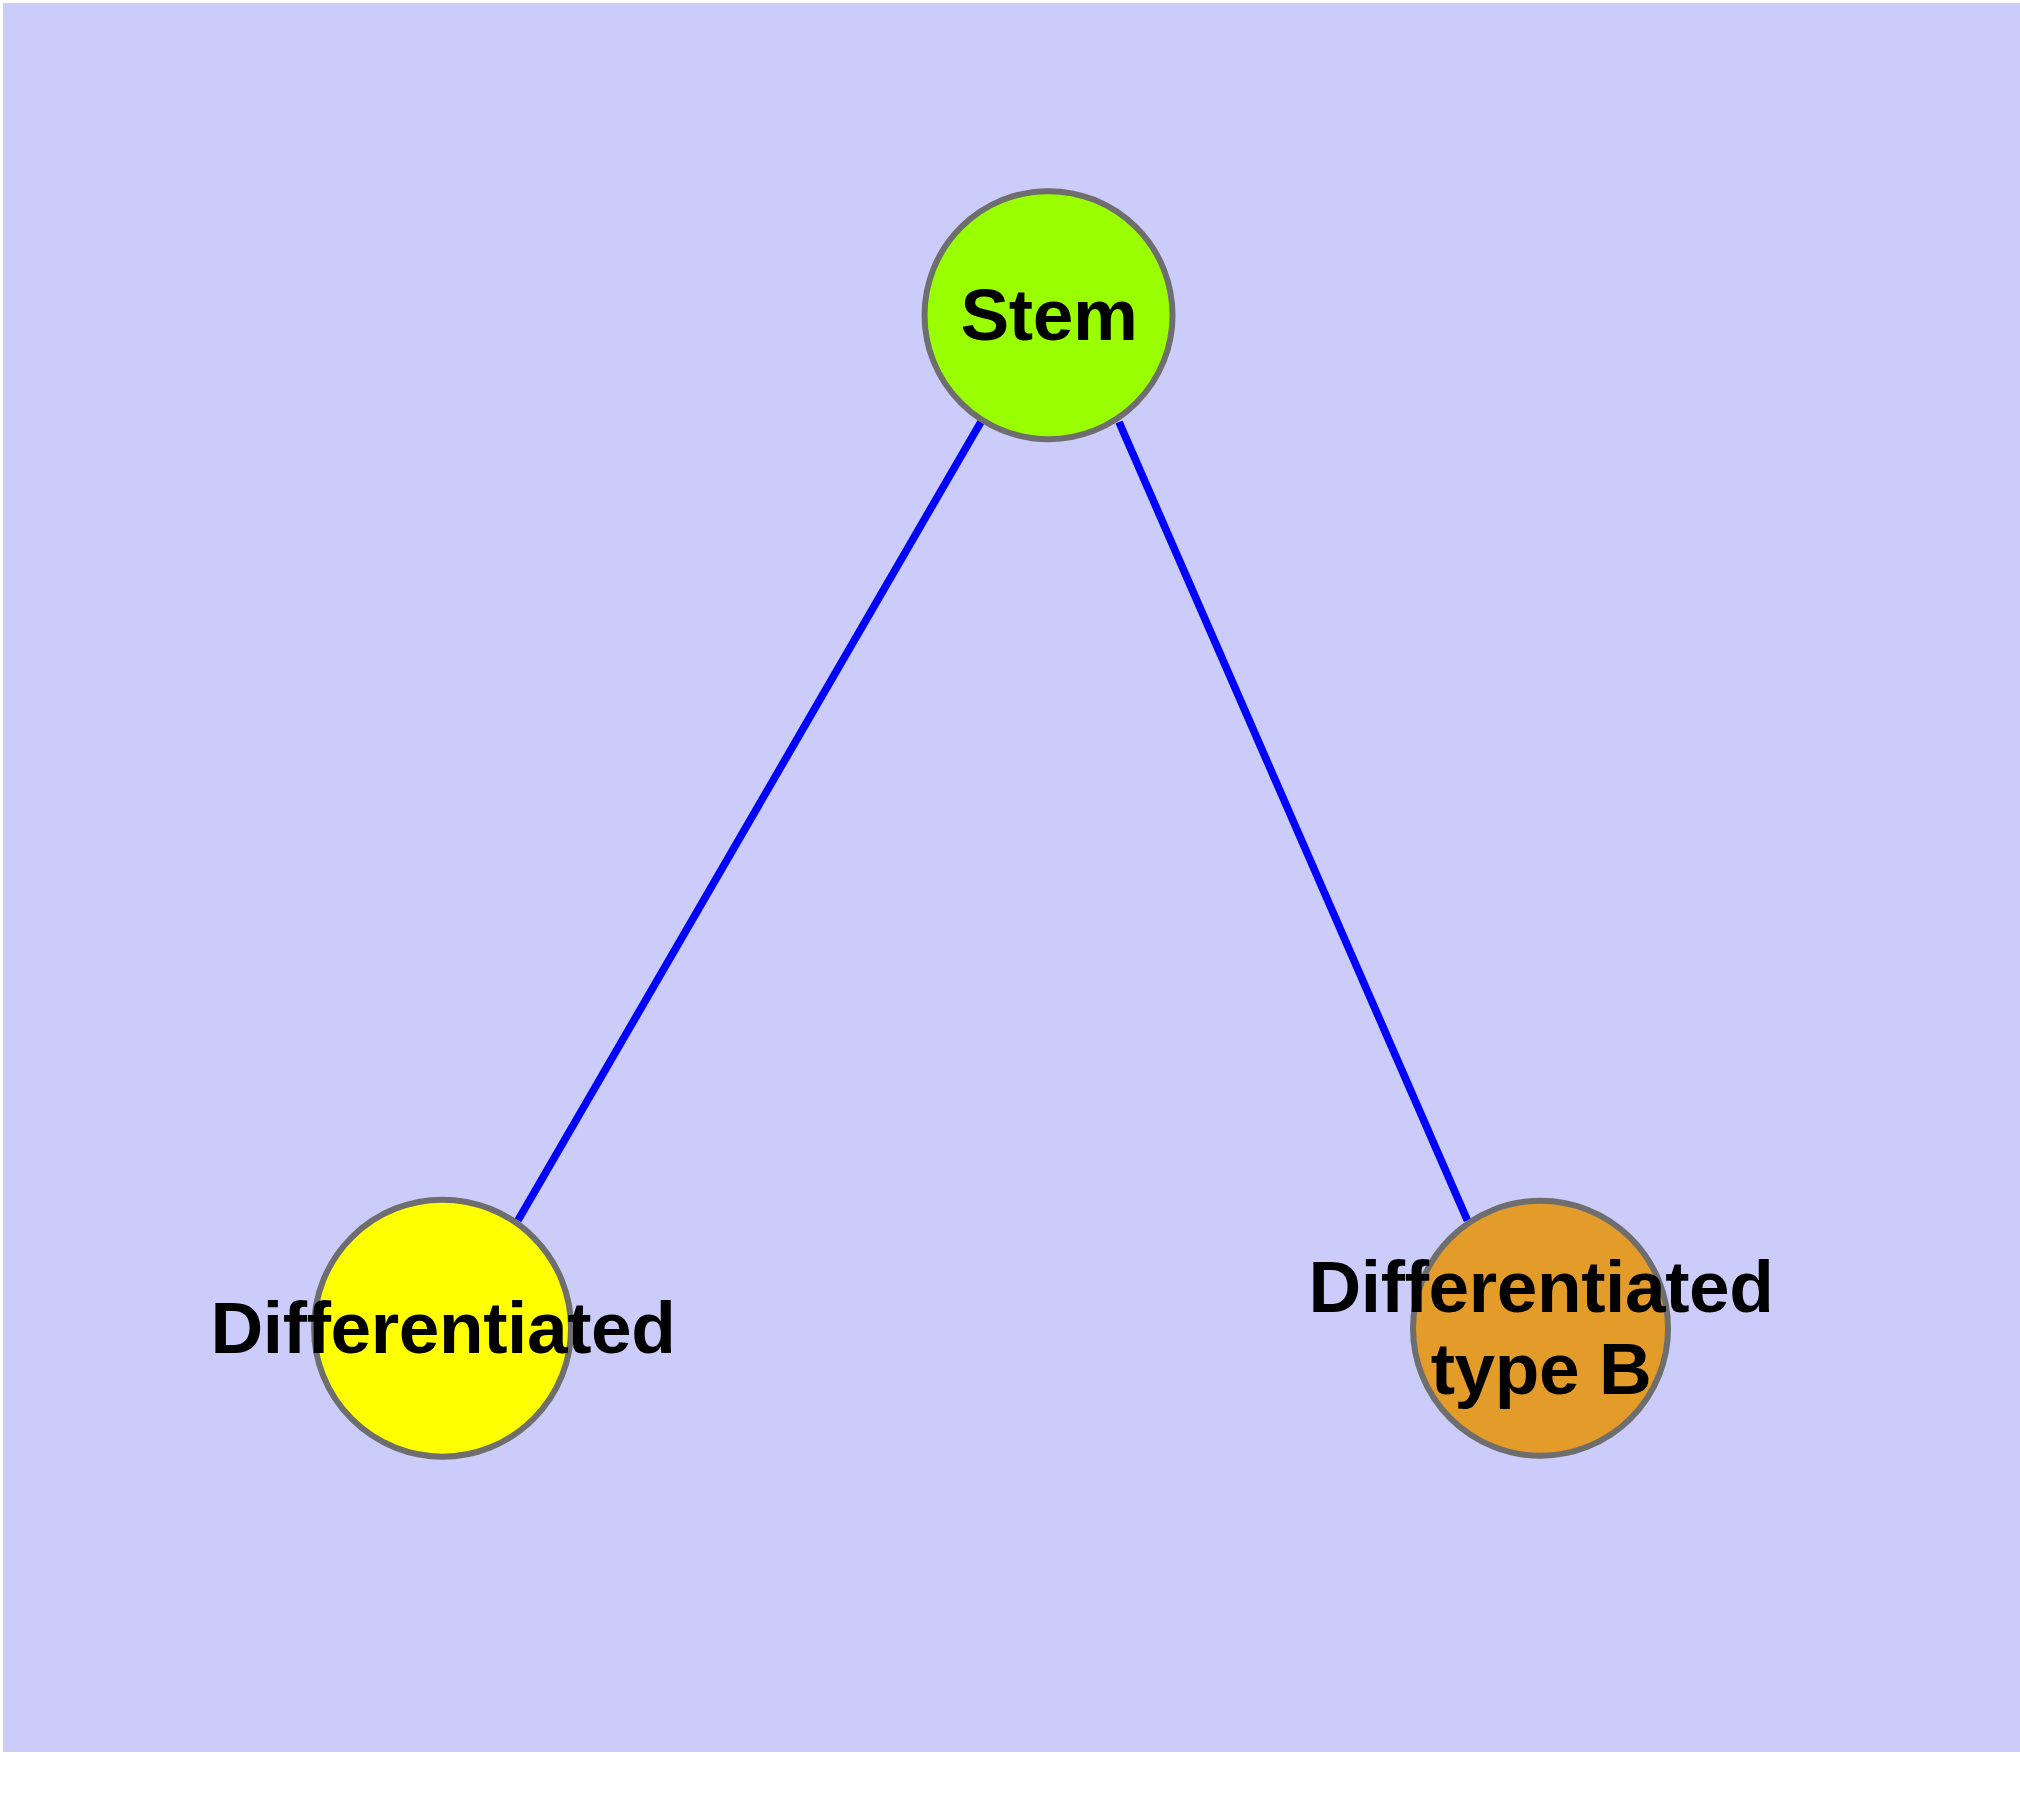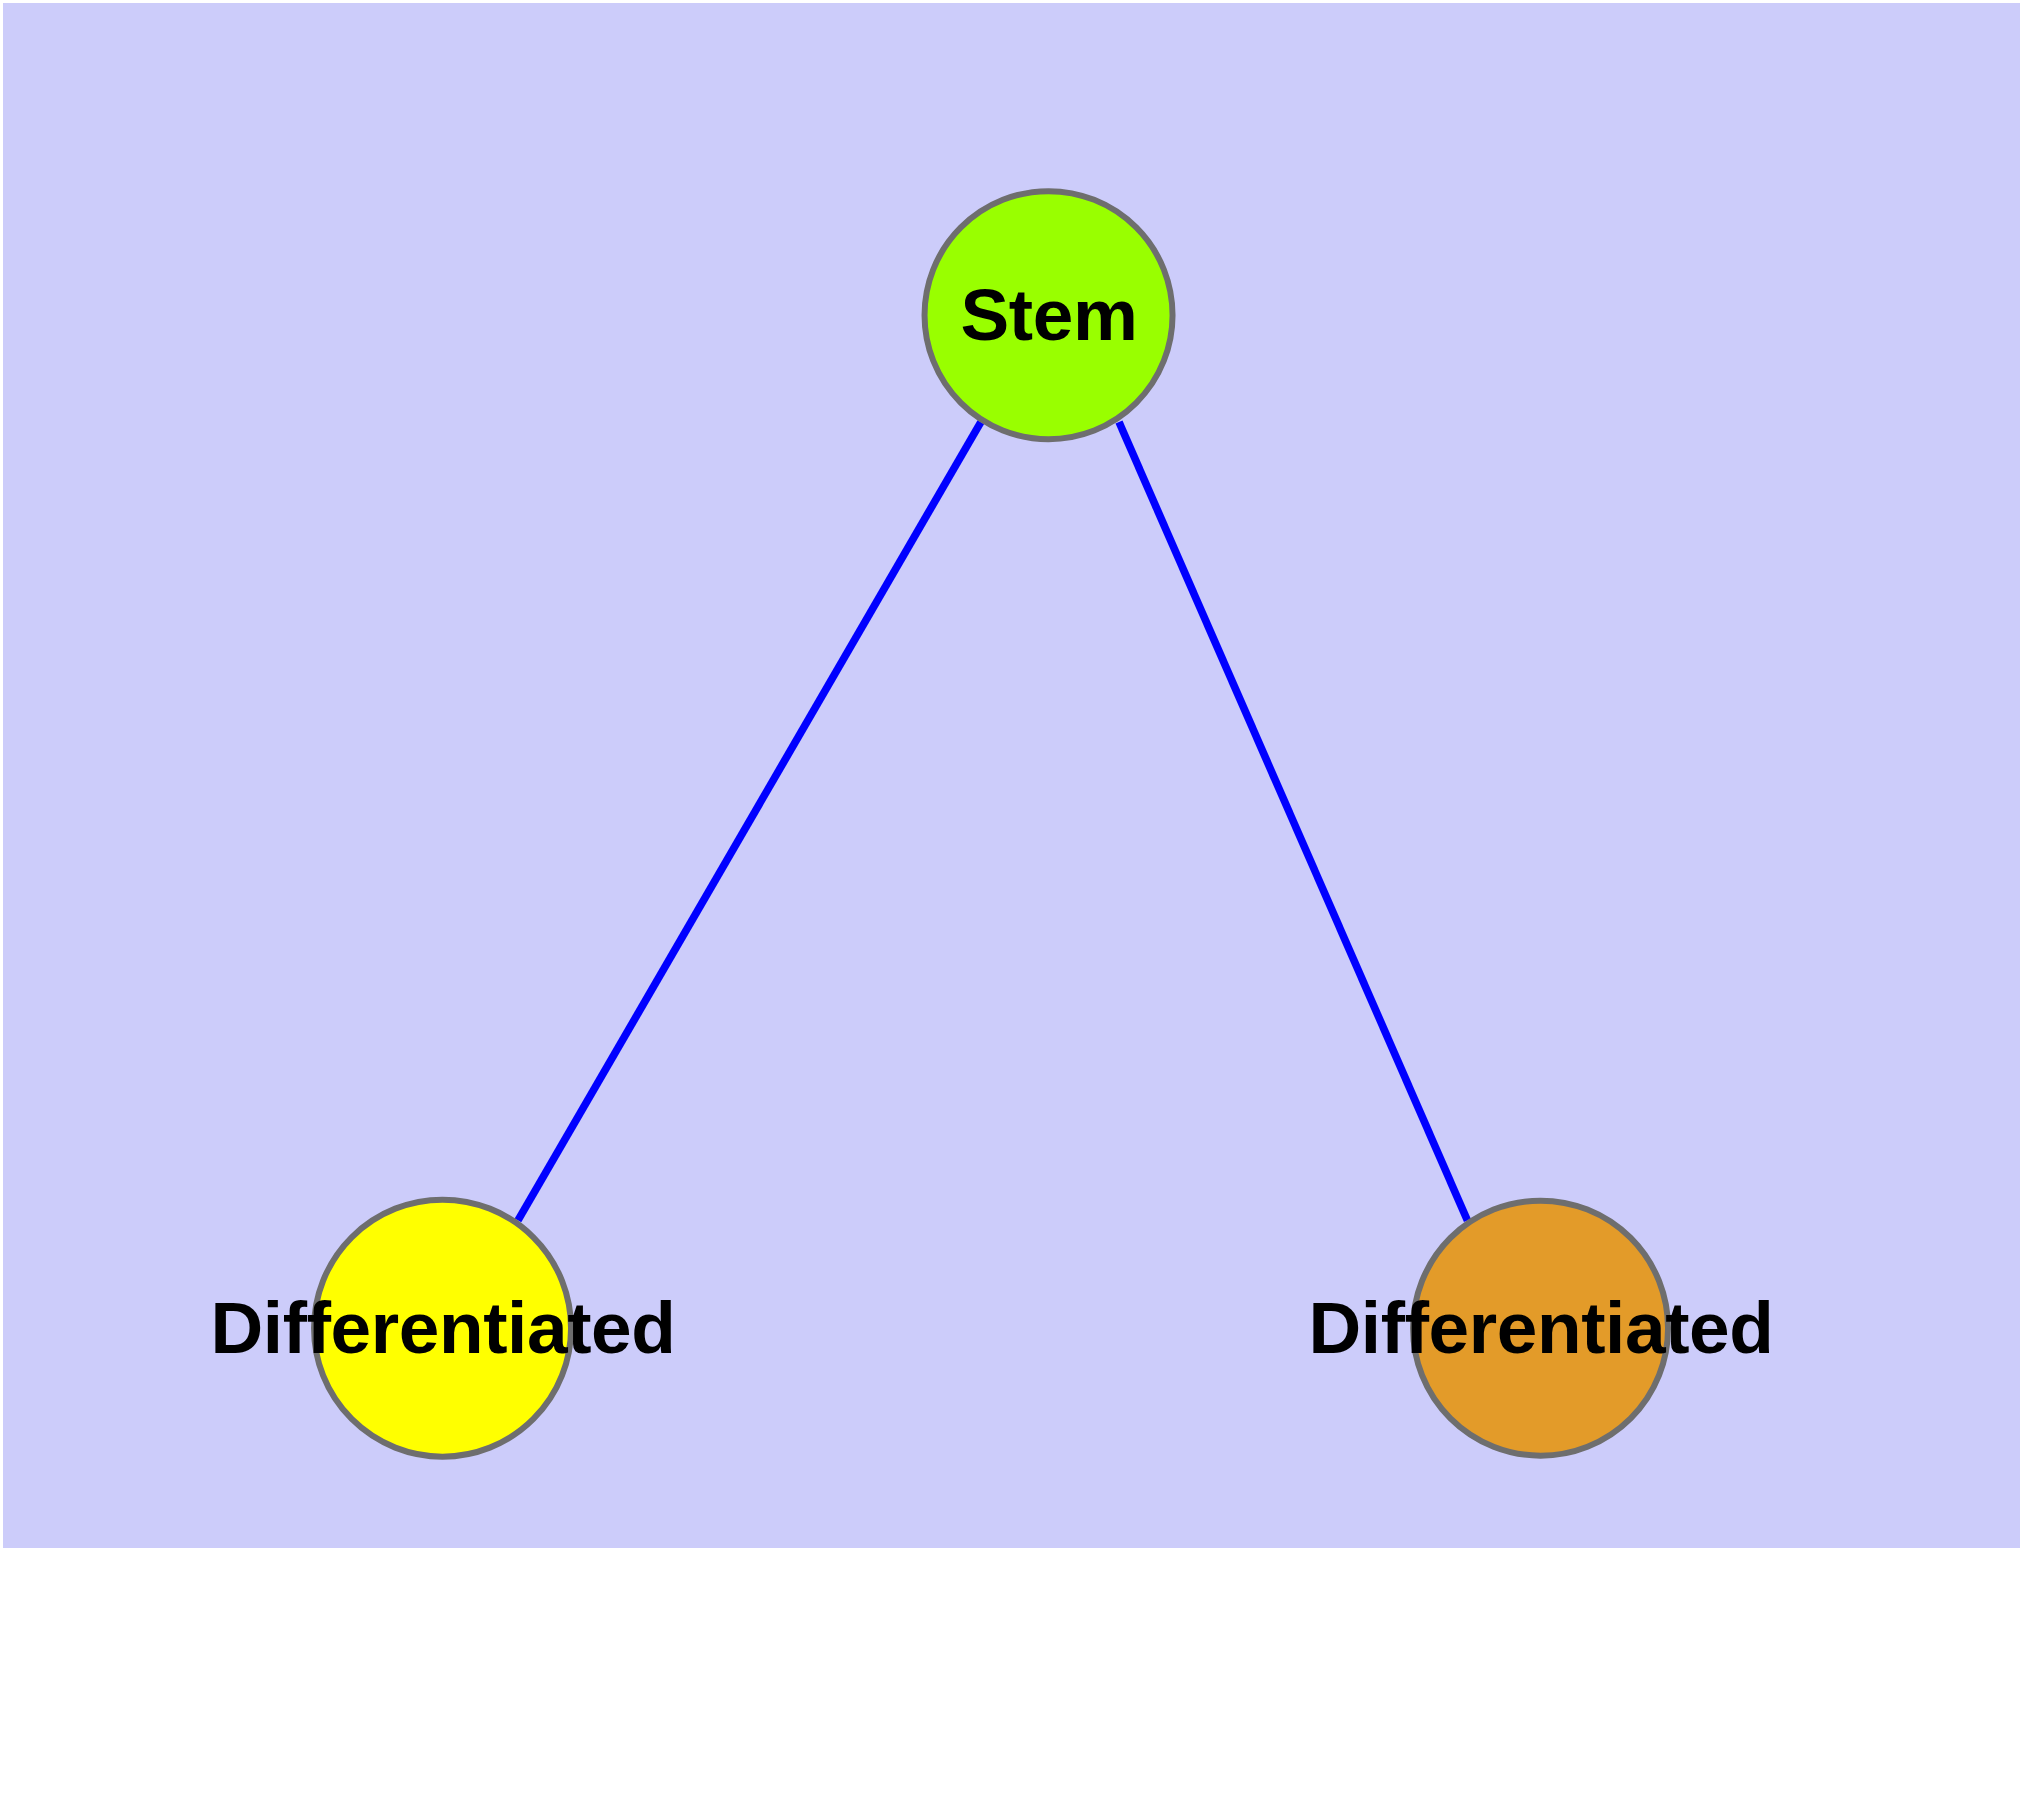--- a/index.html
+++ b/index.html
@@ -4,21 +4,21 @@
 <title>Cell Differentiation Graph</title>
 <style>
   html, body {
     margin: 0;
     padding: 0;
     background: #ffffff;
   }
   #canvas {
     position: relative;
     width: 2021px;
-    height: 1548px;
+    height: 1752px;
     background: #ffffff;
     overflow: hidden;
     font-family: "Liberation Sans", "DejaVu Sans", sans-serif;
   }
   #plot-area {
     position: absolute;
     left: 2.5px;
     top: 3.4px;
     width: 2018px;
     height: 1809px;
@@ -84,18 +84,19 @@
       <div class="node-group" style="left: 443px; top: 1328px;">
         <div class="node-circle" style="width: 263px; height: 263px; background: rgb(255, 255, 0); border-color: rgb(110, 110, 110);"></div>
         <div class="node-label" style="font-size: 73px; color: rgb(0, 0, 0);">
           <span class="label-line">Differentiated</span>
         </div>
       </div>
       <div class="node-group" style="left: 1541px; top: 1328px;">
         <div class="node-circle" style="width: 261px; height: 261px; background: rgb(227, 155, 41); border-color: rgb(110, 110, 110);"></div>
         <div class="node-label" style="font-size: 73px; color: rgb(0, 0, 0);">
           <span class="label-line">Differentiated</span>
+          <span class="label-line">type B</span>
         </div>
       </div>
     </div>
 
 </div>
 
 
 </body></html>

